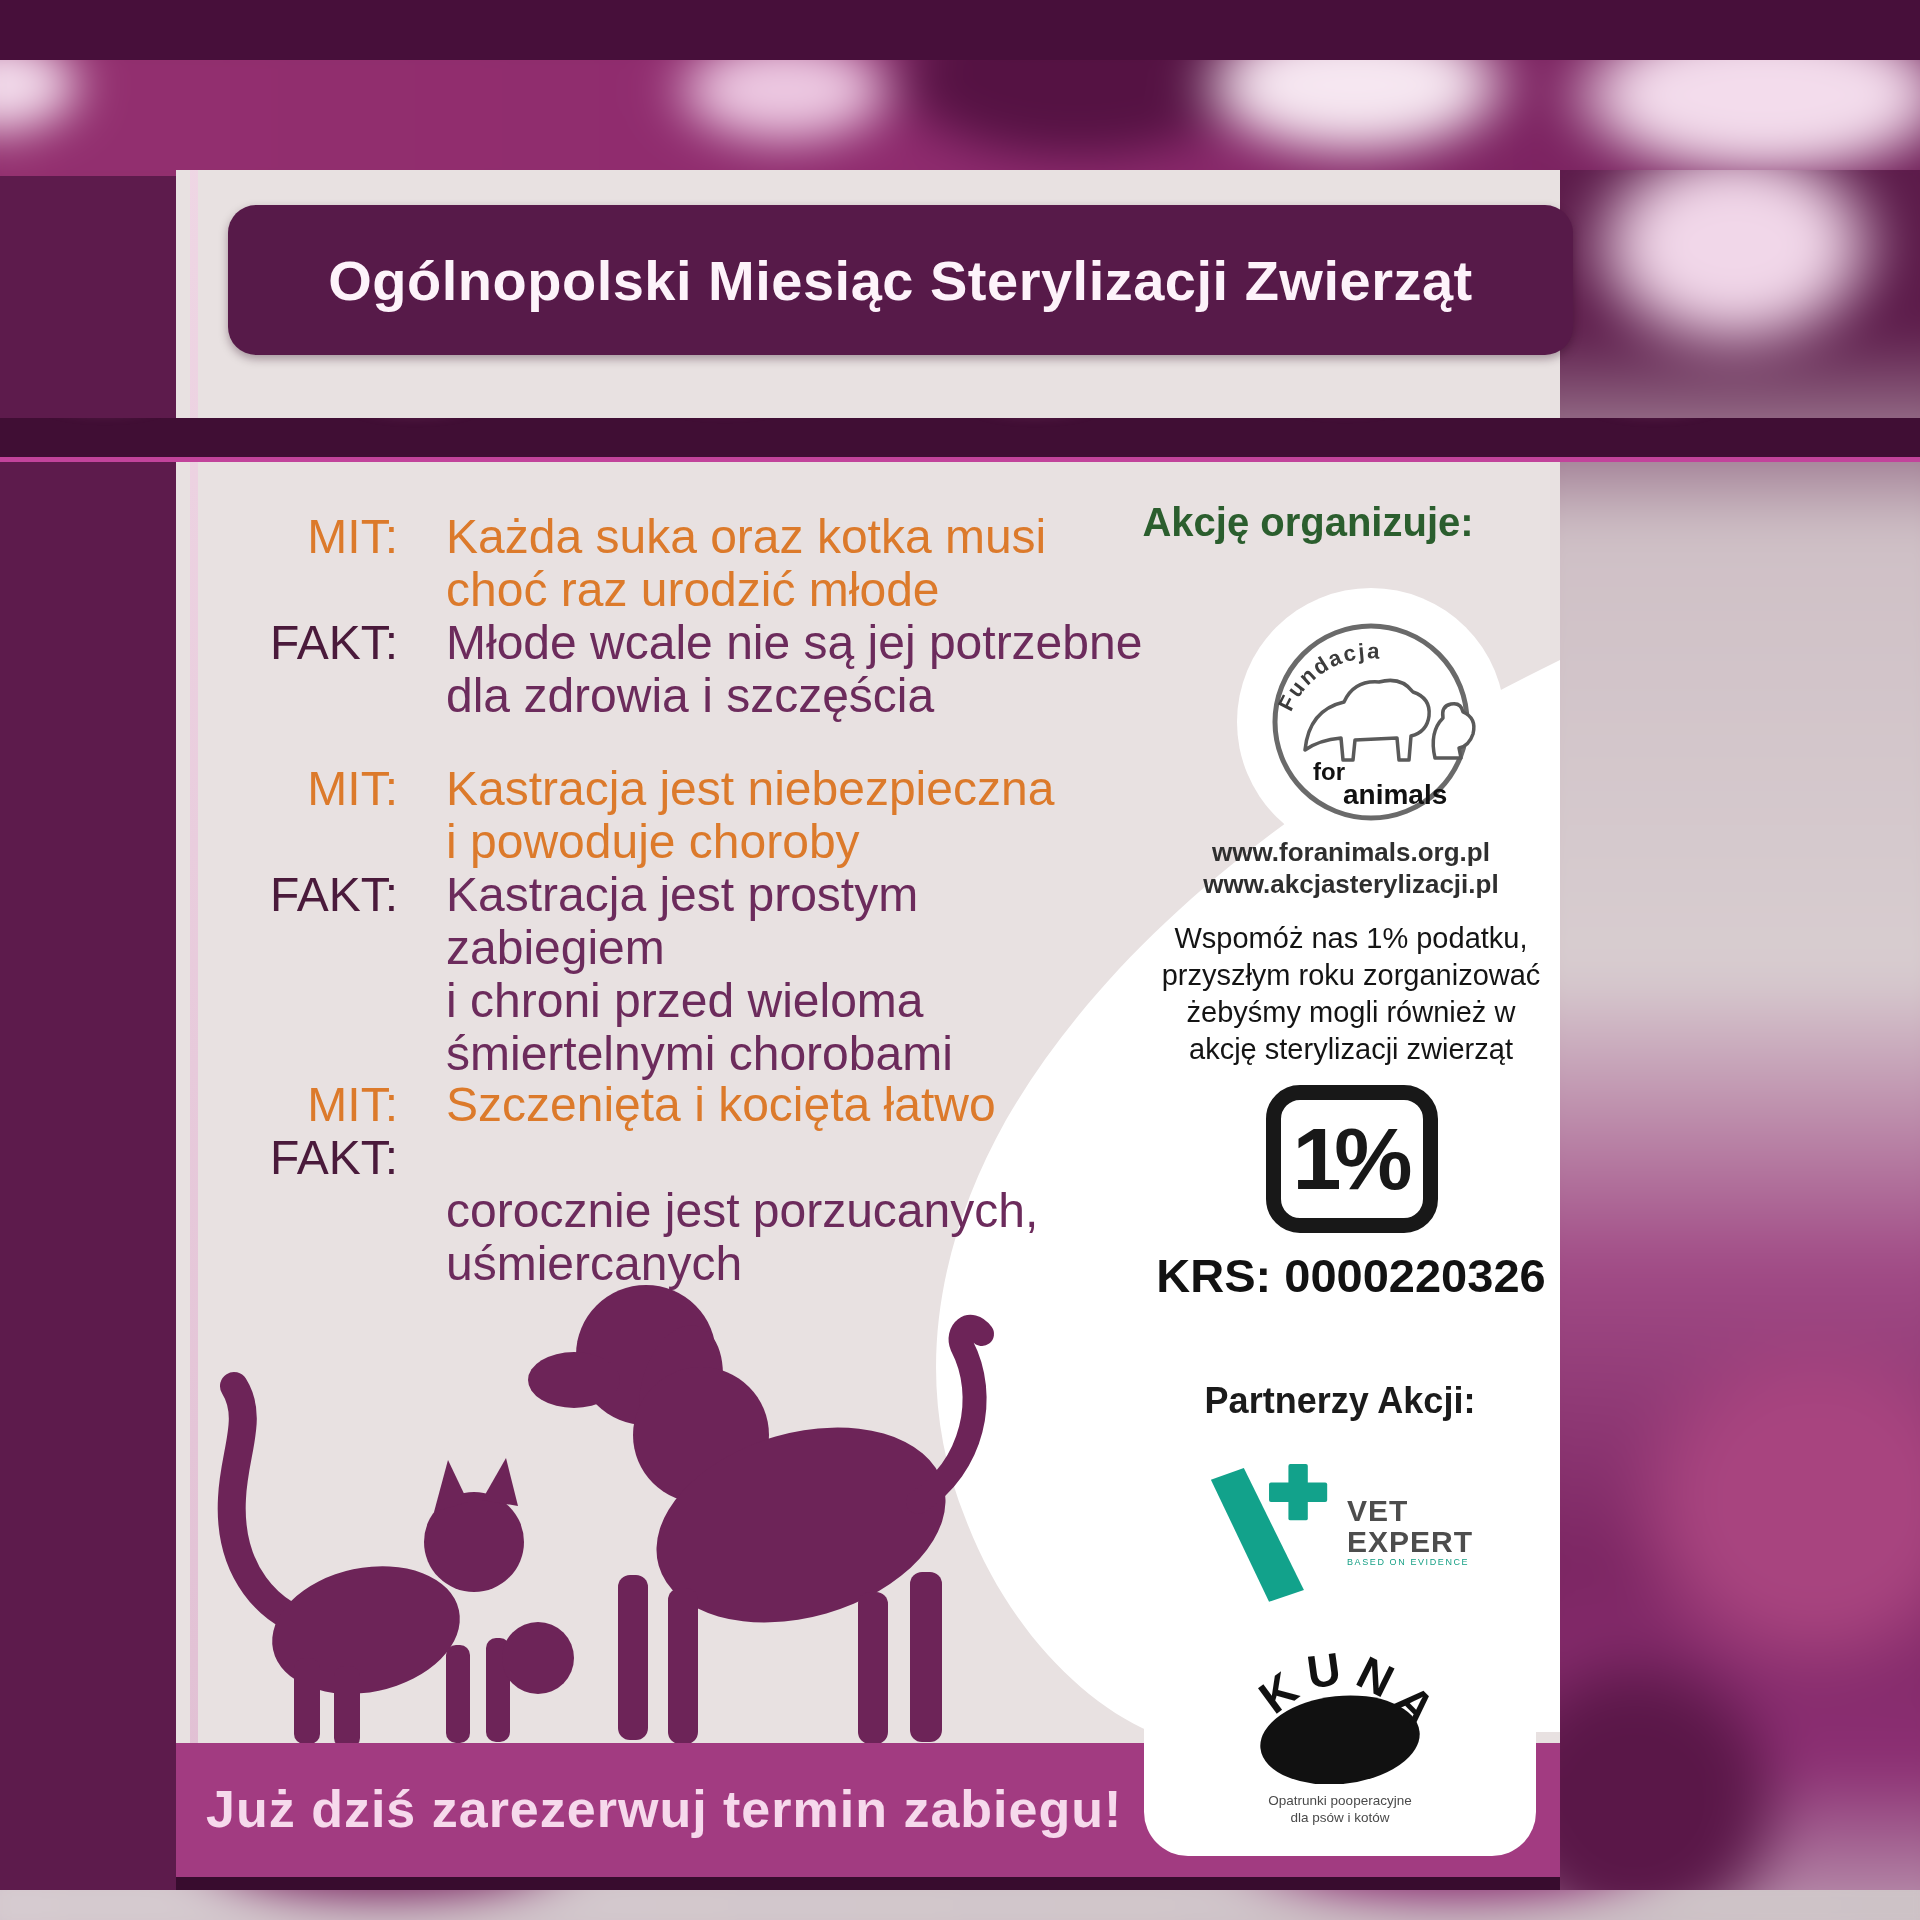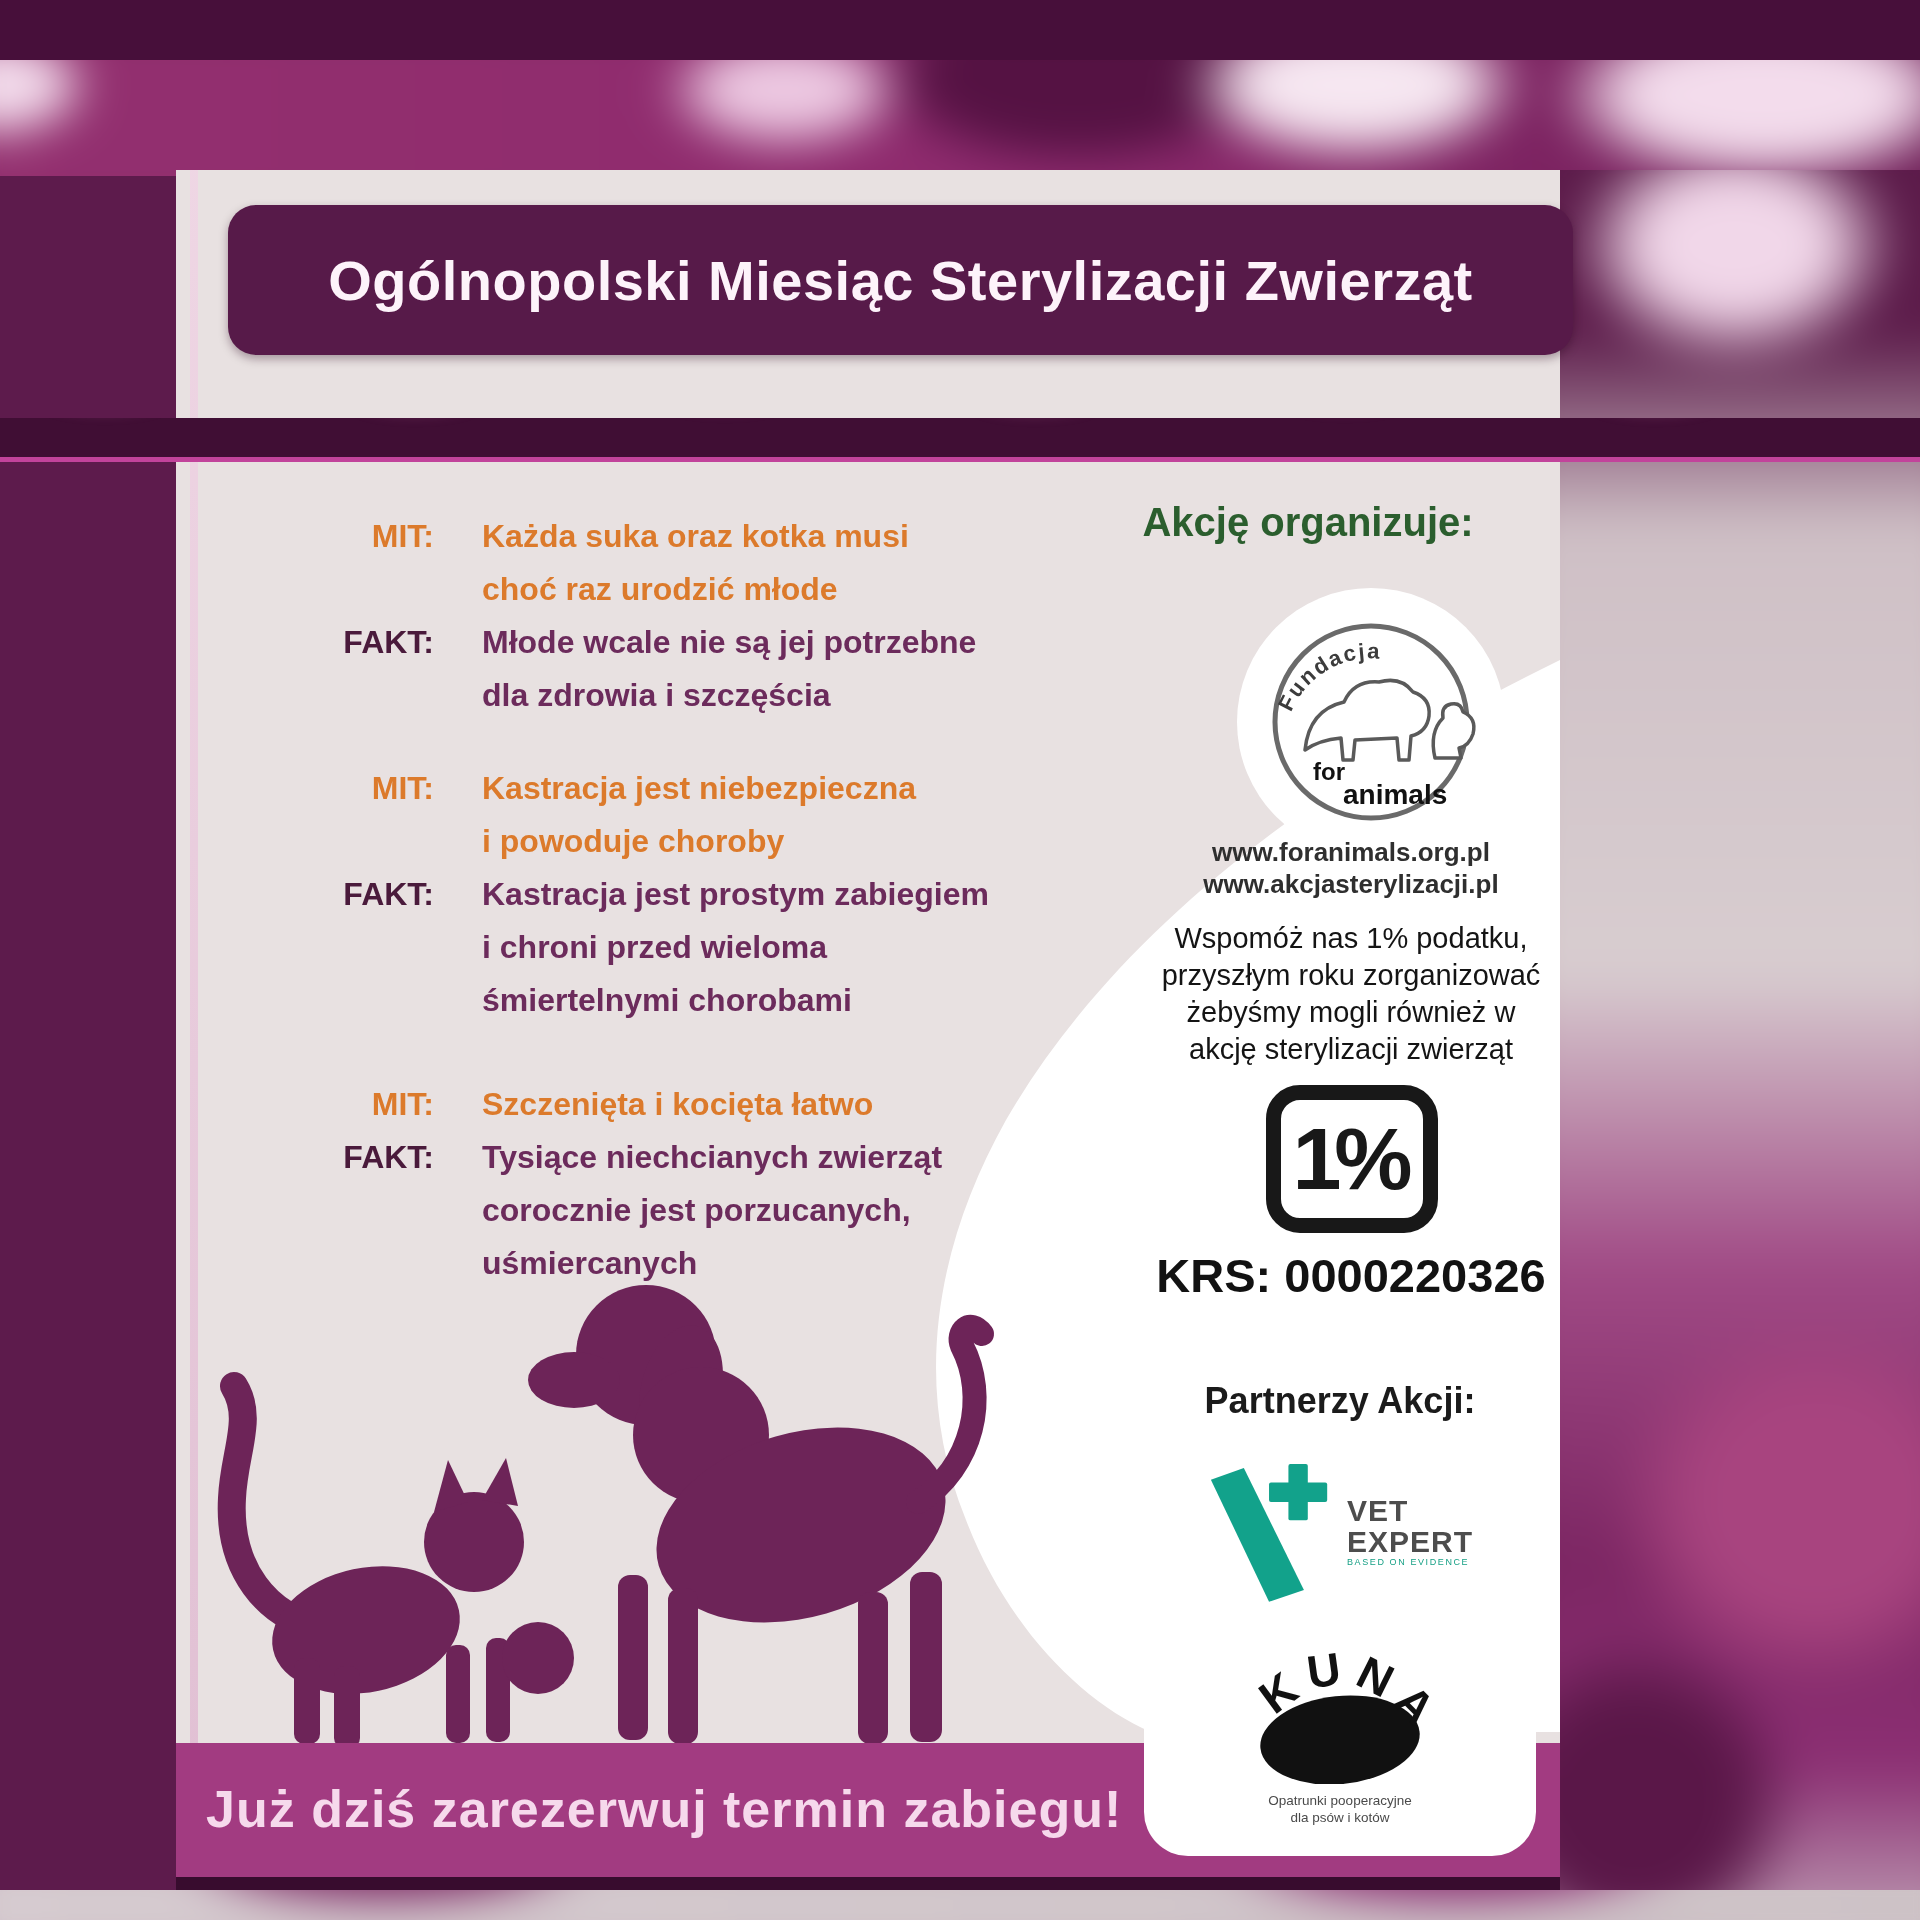--- a/index.html
+++ b/index.html
@@ -49,21 +49,21 @@
   .poster{position:absolute;left:176px;top:170px;width:1384px;height:1720px;
           background:#e8e1e1;z-index:2;}
   .poster-edge{position:absolute;left:14px;top:0;width:8px;height:1720px;
           background:linear-gradient(180deg,#f3cfe6,#dba8c9);opacity:.6;}
   .title-card{position:absolute;left:20px;top:35px;width:1345px;height:150px;
           background:#571a49;border-radius:28px;display:flex;align-items:center;
           justify-content:center;box-shadow:0 4px 10px rgba(40,5,30,.35);margin-left:32px;}
   .title-card span{color:#fdf3fa;font-weight:bold;font-size:56px;letter-spacing:.5px;}
   .swoosh{position:absolute;left:0;top:0;width:1384px;height:1720px;}
   
-  .block{position:absolute;left:48px;width:960px;font-weight:bold;font-size:32px;line-height:53px;}
+  .block{position:absolute;left:12px;width:960px;font-weight:normal;font-size:48px;line-height:53px;}
   .row{display:flex;}
   .lbl{width:210px;flex:none;text-align:right;margin-right:16px;}
   .txt{flex:1;margin-left:32px;}
   .mit{color:#dc7a2b;}
   .faktl{color:#4a1a3b;}
   .fakt{color:#6c2b5c;}
   
   .green-head{position:absolute;left:932px;top:330px;width:400px;text-align:center;
           font-size:40px;font-weight:bold;color:#2b5e2e;}
   .logo-wrap{position:absolute;left:1063px;top:420px;width:264px;height:264px;}
@@ -166,21 +166,20 @@
       </div>
     </div>
 
     <div class="block" style="top:908px">
       <div class="row">
         <span class="lbl mit">MIT:</span>
         <span class="txt mit">Szczenięta i kocięta łatwo</span>
       </div>
       <div class="row">
         <span class="lbl faktl">FAKT:</span>
-        <span class="txt fakt">Tysiące niechcianych zwierząt</span>
       </div>
       <div class="row">
         <span class="lbl"></span>
         <span class="txt fakt">corocznie jest porzucanych,</span>
       </div>
       <div class="row">
         <span class="lbl"></span>
         <span class="txt fakt">uśmiercanych</span>
       </div>
     </div>

